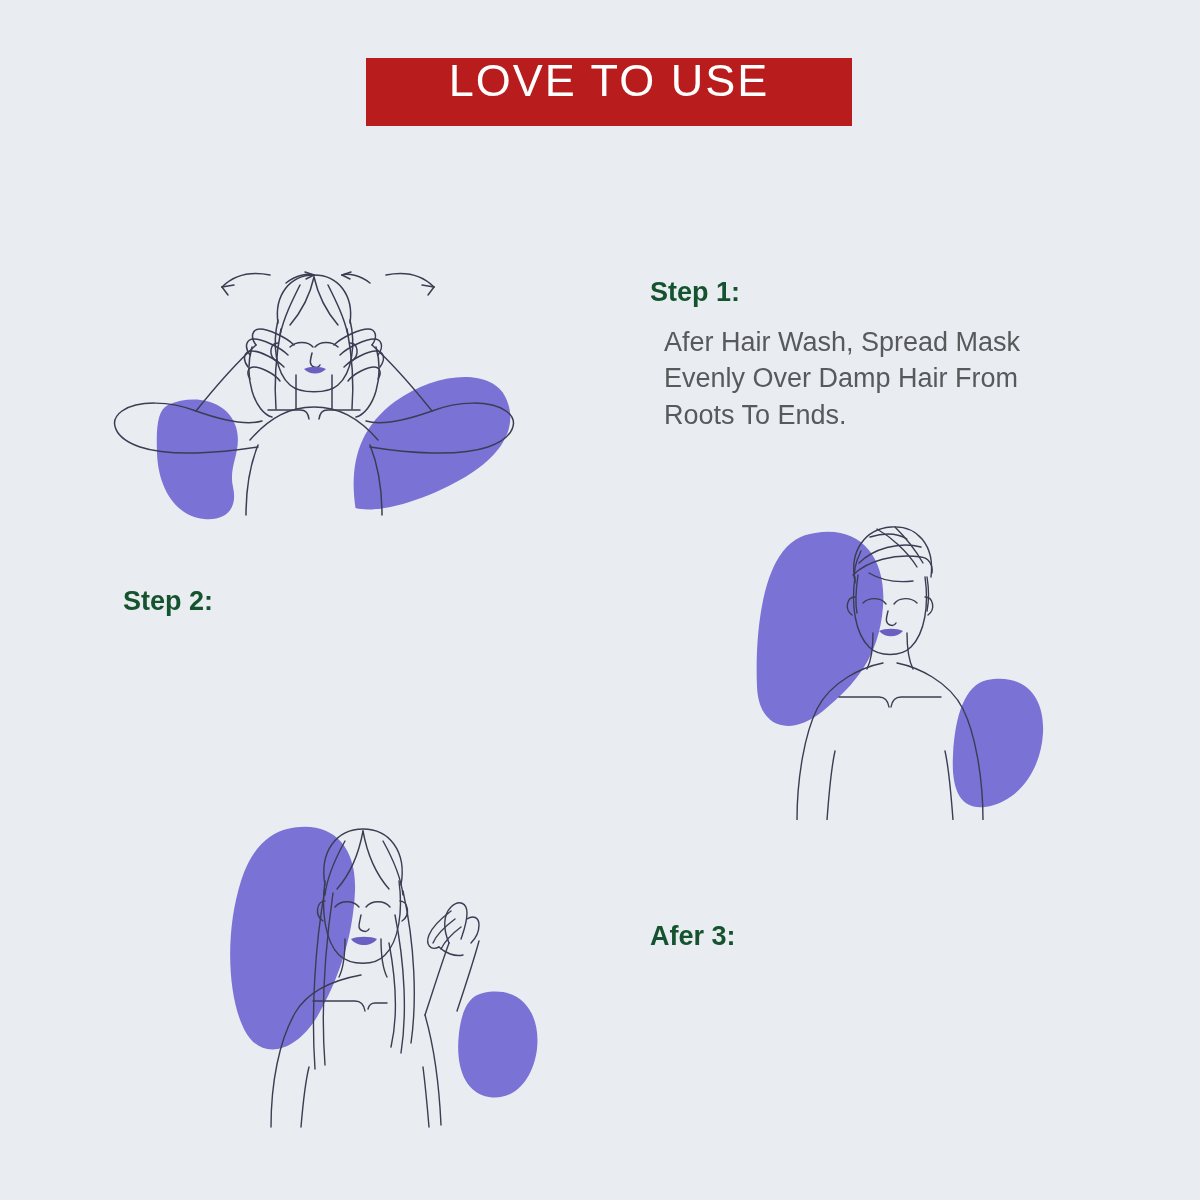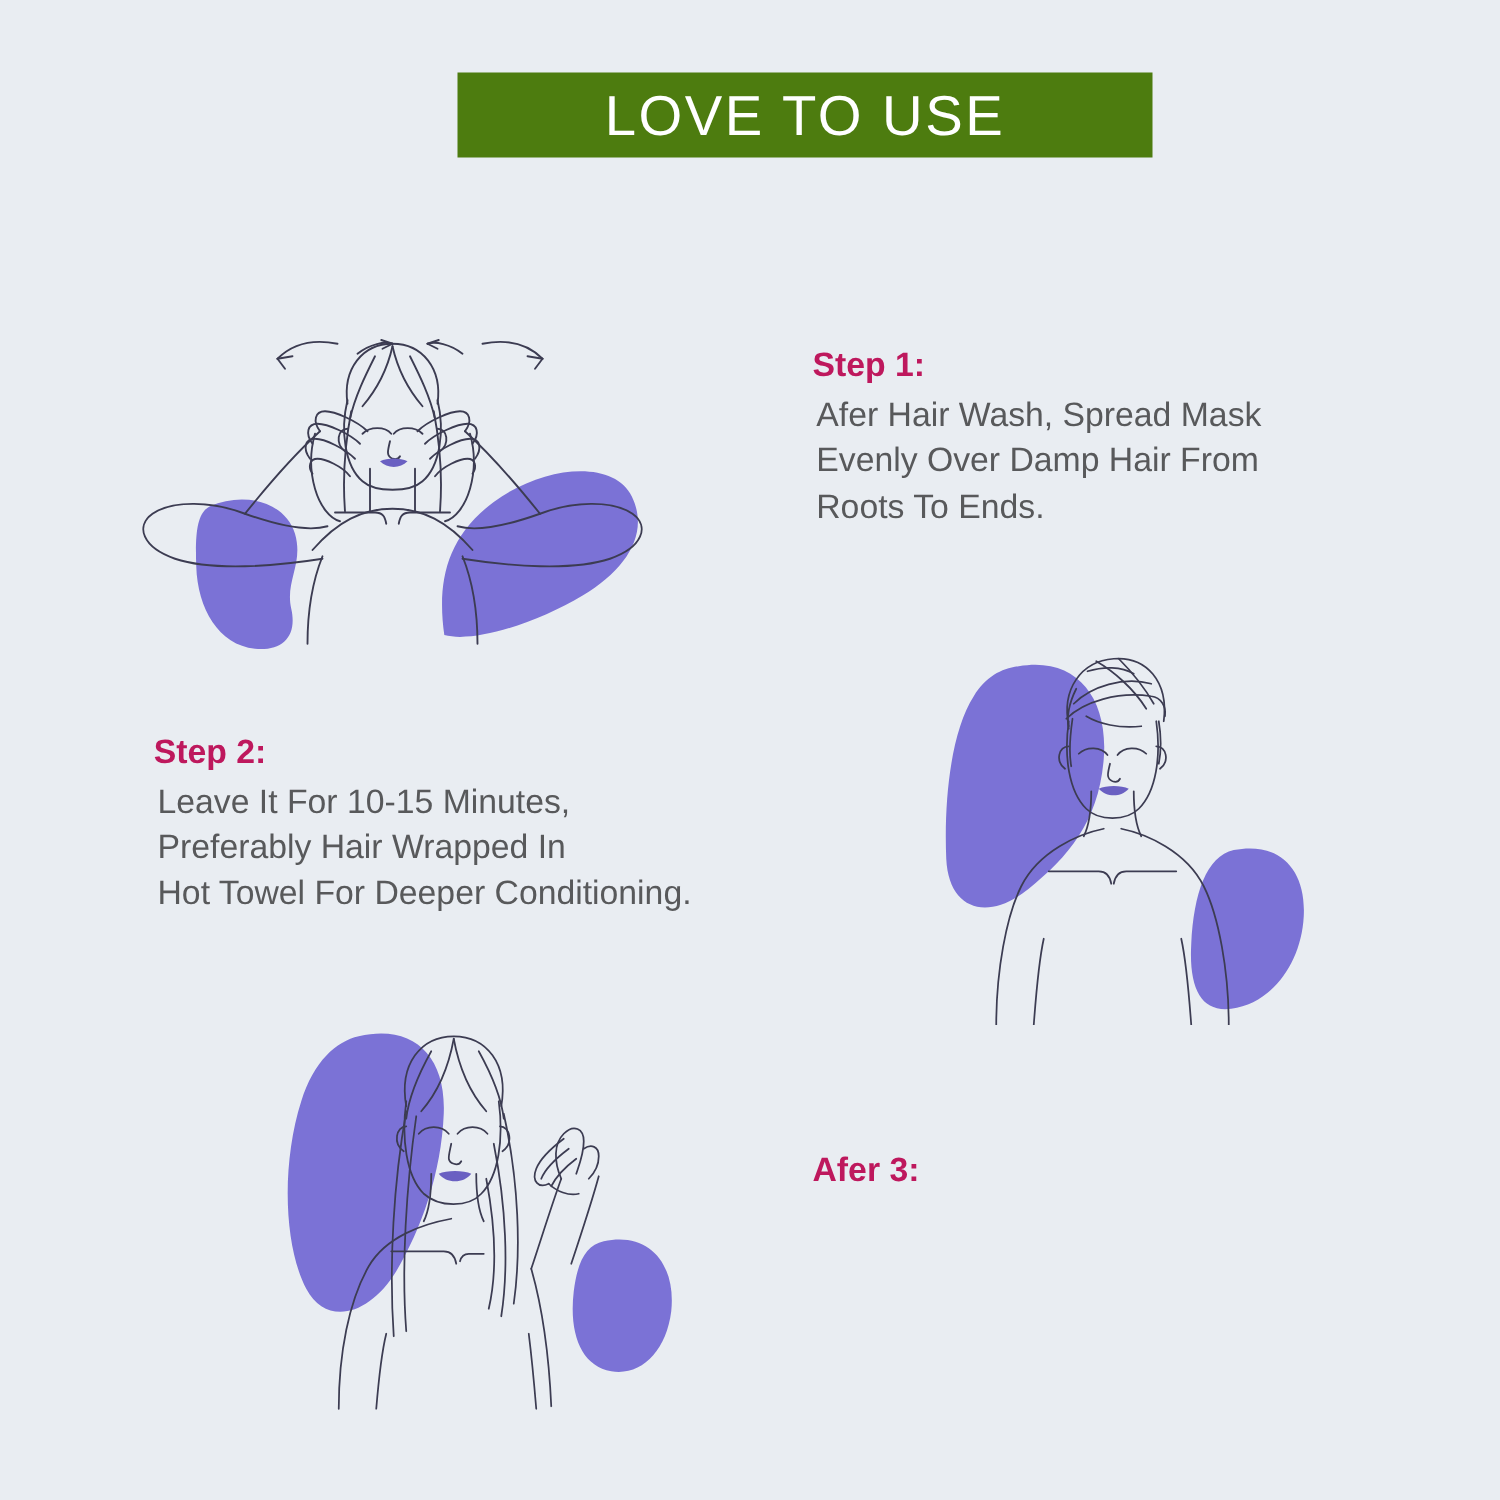--- a/index.html
+++ b/index.html
@@ -9,48 +9,48 @@
     font-family:"Liberation Sans", sans-serif;
     overflow:hidden;
     position:relative;
   }
   .page{position:relative;width:1200px;height:1200px;}
 
   
   .banner{
     position:absolute;
     left:366px;top:58px;
-    width:556px;height:68px;
-    background:#4d7c0f;
-    display:flex;align-items:center;justify-content:center;
+    width:486px;height:68px;
+    background:#b91c1c;
+    display:flex;justify-content:center;
   }
   .banner-title{
     color:#ffffff;
     font-size:45px;
     font-weight:400;
     letter-spacing:2px;
     line-height:1;
     font-family:"Liberation Sans", sans-serif;
   }
 
   
   .step-text{position:absolute;}
   .step-label{
-    color:#be185d;
+    color:#14532d;
     font-size:27px;
     font-weight:700;
     margin:0 0 4px 0;
     line-height:1.25;
   }
   .step-body{
     color:#58595b;
     font-size:27px;
     font-weight:400;
     line-height:1.35;
-    margin:3px;
+    margin:14px;
     white-space:pre-line;
   }
 
   #step1-text{left:650px;top:276px;width:510px;}
   #step2-text{left:123px;top:585px;width:640px;}
   #step3-text{left:650px;top:920px;width:540px;}
 
   .illus{position:absolute;}
   #illus1{left:100px;top:225px;width:430px;height:300px;}
   #illus2{left:755px;top:515px;width:300px;height:305px;}
@@ -148,23 +148,20 @@
 
   <div class="step-text" id="step1-text">
     <p class="step-label">Step 1:</p>
     <p class="step-body">Afer Hair Wash, Spread Mask
 Evenly Over Damp Hair From
 Roots To Ends.</p>
   </div>
 
   <div class="step-text" id="step2-text">
     <p class="step-label">Step 2:</p>
-    <p class="step-body">Leave It For 10-15 Minutes,
-Preferably Hair Wrapped In
-Hot Towel For Deeper Conditioning.</p>
   </div>
 
   <div class="illus" id="illus2">
     <svg viewBox="0 0 300 305" xmlns="http://www.w3.org/2000/svg">
       <g>
         <path d="M60 18 C 105 10, 132 42, 128 92 C 124 142, 100 170, 68 196 C 36 222, 4 214, 2 172 C 0 124, 6 70, 24 42 C 34 26, 46 20, 60 18 Z" fill="#7b72d6"></path>
       </g>
       <g>
         <path d="M232 165 C 268 158, 290 180, 288 218 C 286 256, 262 288, 230 292 C 206 295, 196 276, 198 240 C 200 200, 210 170, 232 165 Z" fill="#7b72d6"></path>
       </g>

